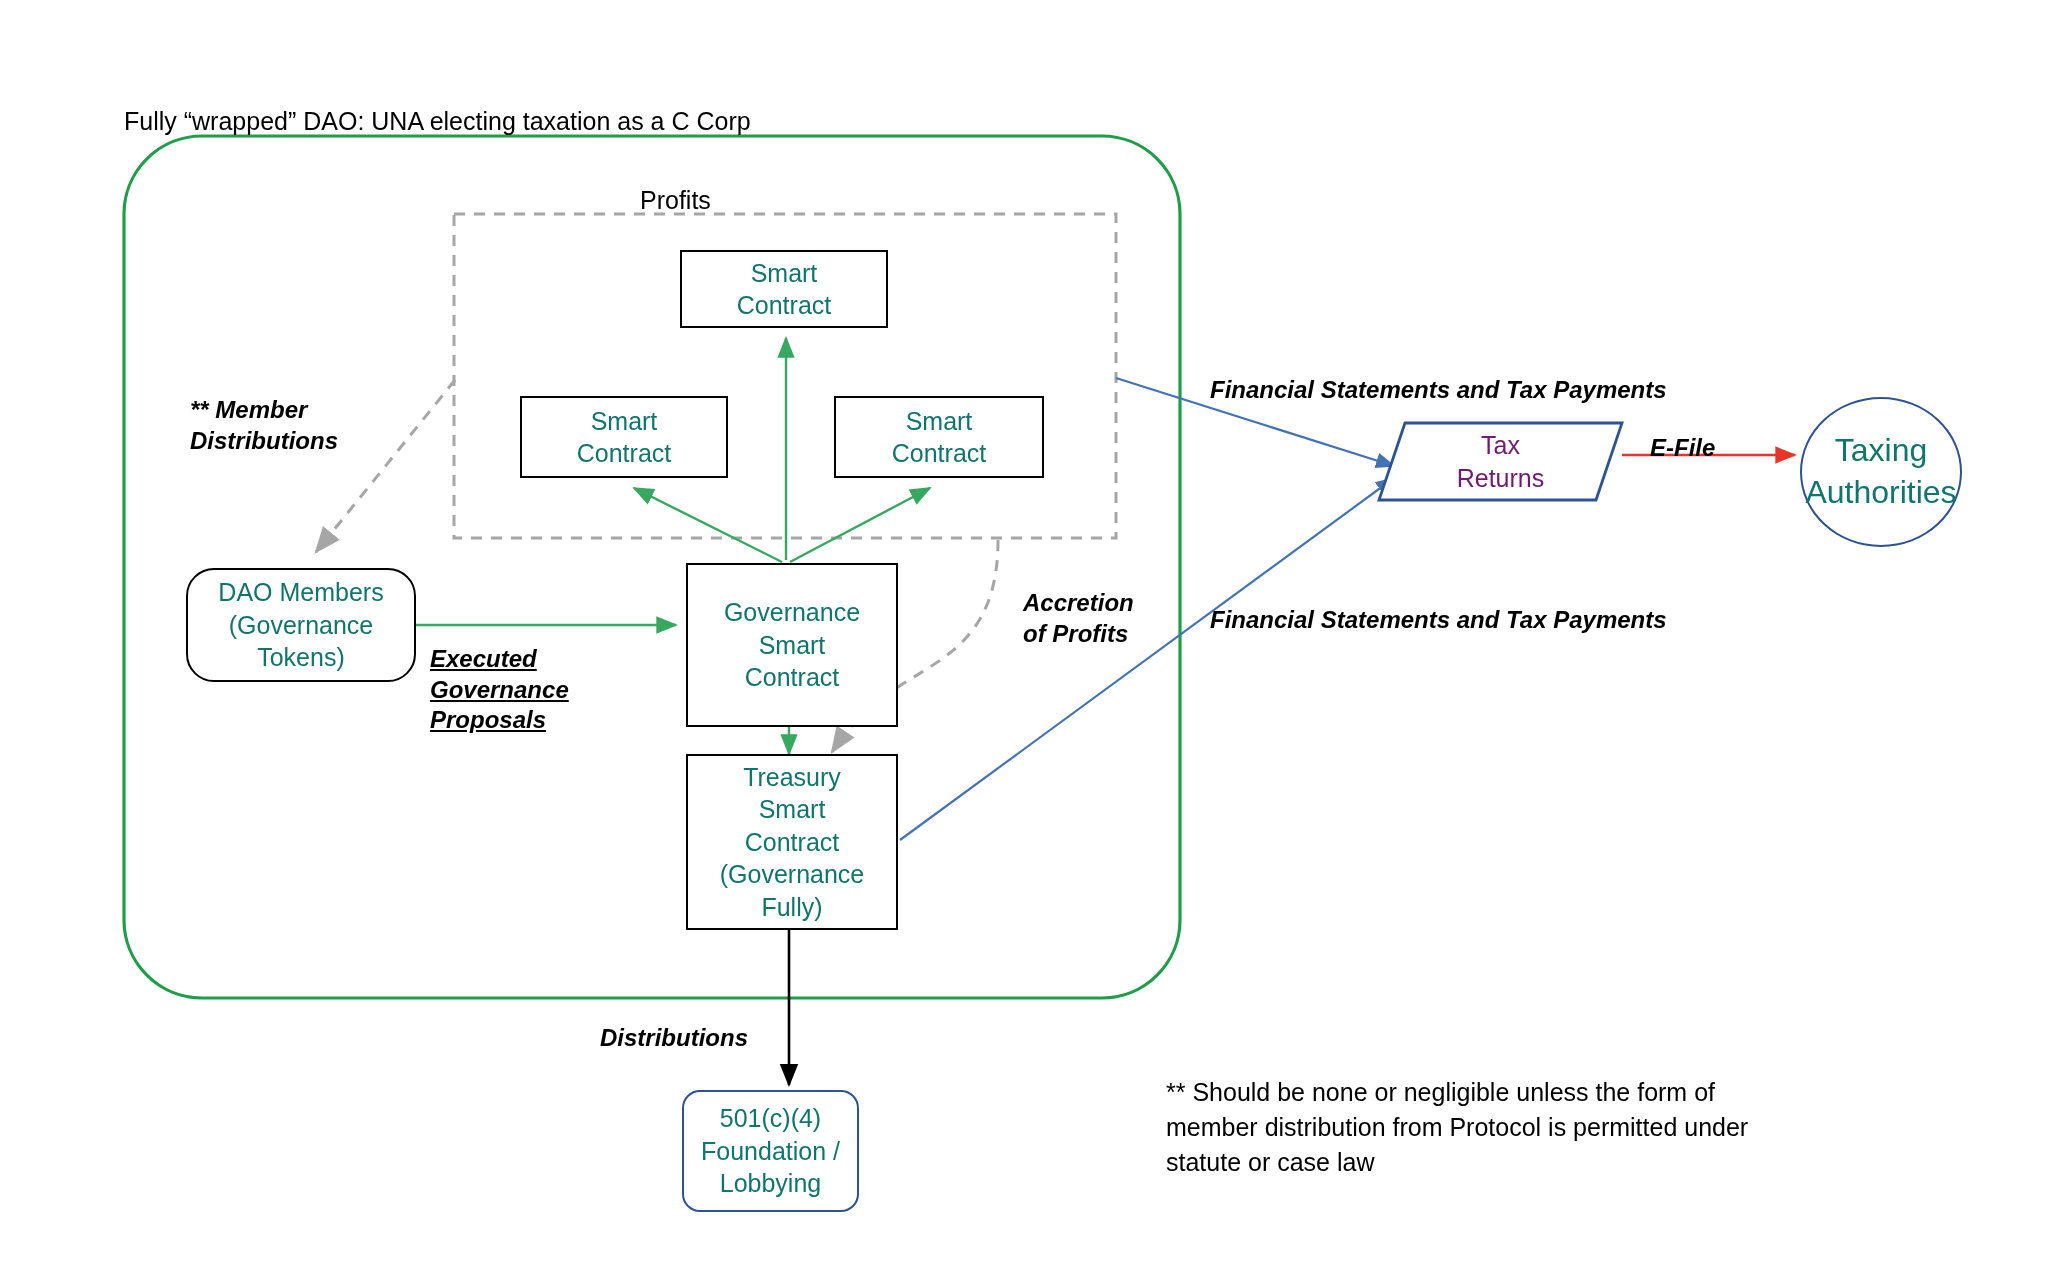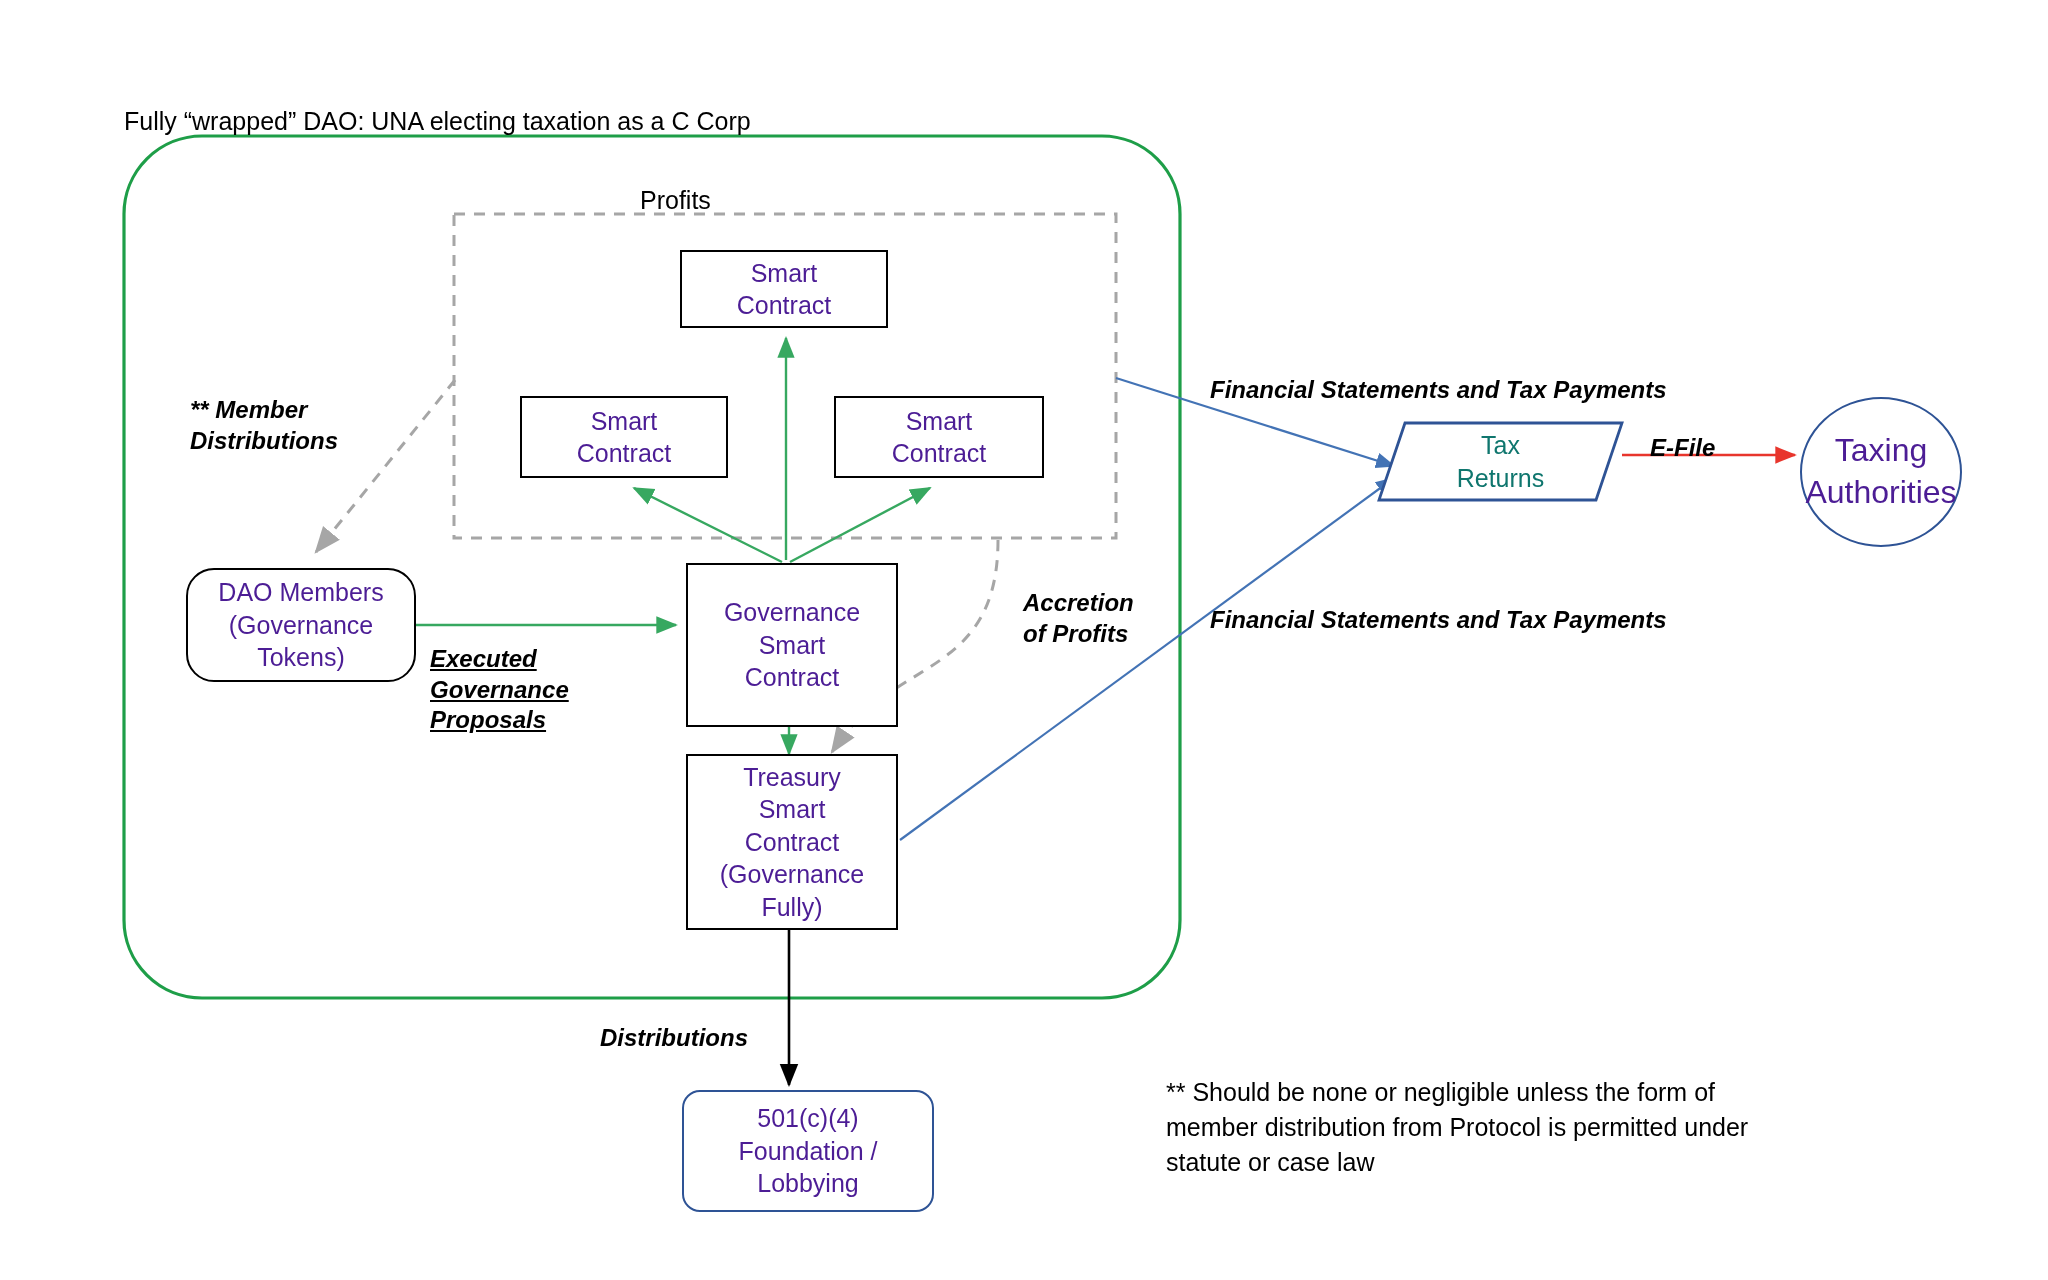--- a/index.html
+++ b/index.html
@@ -23,21 +23,21 @@
     height: 1280px;
     pointer-events: none;
   }
   .node {
     position: absolute;
     box-sizing: border-box;
     display: flex;
     align-items: center;
     justify-content: center;
     text-align: center;
-    color: #4c1d95;
+    color: #0f766e;
     line-height: 1.30;
     white-space: pre-line;
   }
   .box-black {
     border: 2.5px solid #000000;
     background: #ffffff;
     font-size: 25px;
   }
   .rounded-blue {
     border: 2.5px solid #2E5395;
@@ -73,21 +73,21 @@
   }
   .pgram-text {
     position: absolute;
     display: flex;
     align-items: center;
     justify-content: center;
     text-align: center;
     font-size: 25px;
     white-space: pre-line;
     line-height: 1.30;
-    color: #0f766e;
+    color: #701a75;
   }
 </style>
 </head>
 <body>
 
 <div id="canvas">
 
   <svg class="layer" viewBox="0 0 2048 1280">
     <defs>
       <marker id="ah-green" markerWidth="11" markerHeight="11" refX="8.2" refY="4.2" orient="auto" markerUnits="strokeWidth">
@@ -156,21 +156,21 @@
   <div class="node box-black" style="left:686px; top:563px; width:212px; height:164px;">Governance
 Smart
 Contract</div>
 
   <div class="node box-black" style="left:686px; top:754px; width:212px; height:176px;">Treasury
 Smart
 Contract
 (Governance
 Fully)</div>
 
-  <div class="node rounded-blue" style="left:682px; top:1090px; width:252px; height:122px;">501(c)(4)
+  <div class="node rounded-blue" style="left:682px; top:1090px; width:177px; height:122px;">501(c)(4)
 Foundation /
 Lobbying</div>
 
   <div class="pgram-text" style="left:1379px; top:423px; width:243px; height:77px;">Tax
 Returns</div>
 
   <div class="node circle-blue" style="left:1800px; top:397px; width:162px; height:150px;">Taxing
 Authorities</div>
 
   <div class="lbl lbl-italic" style="left:190px; top:395px; width:260px;">** Member

